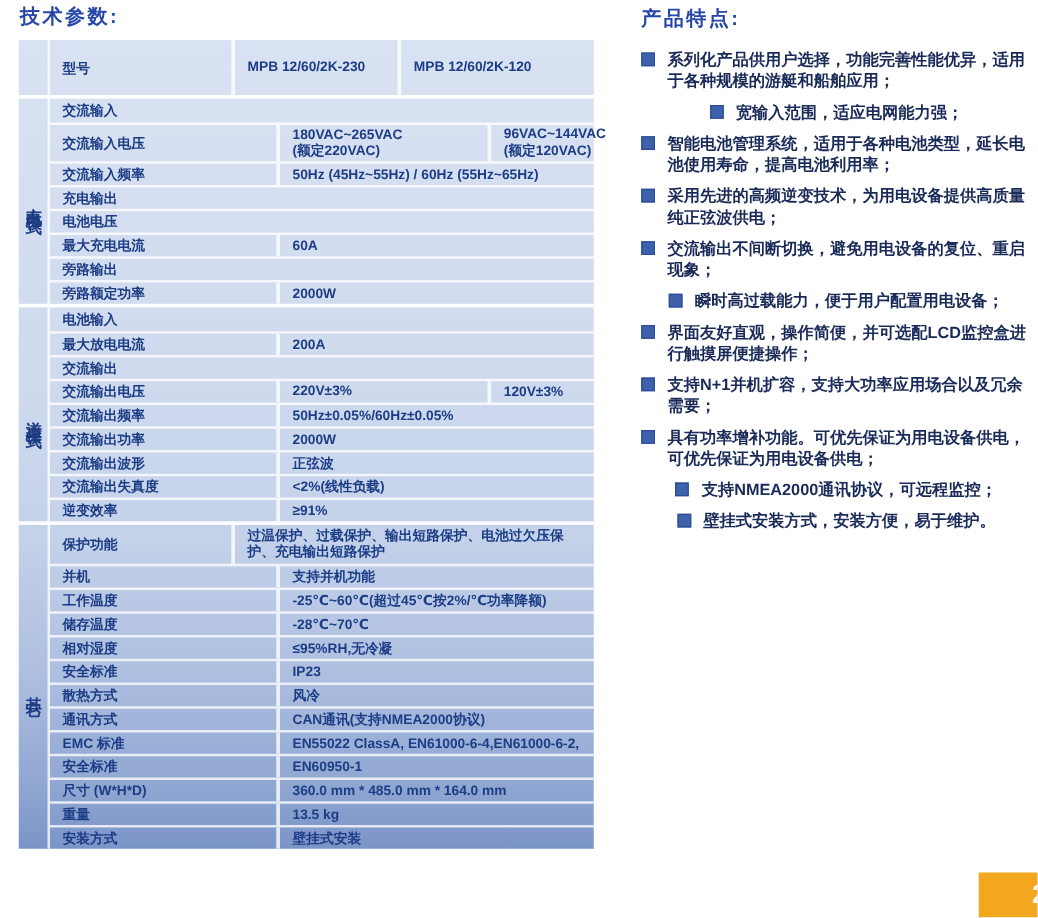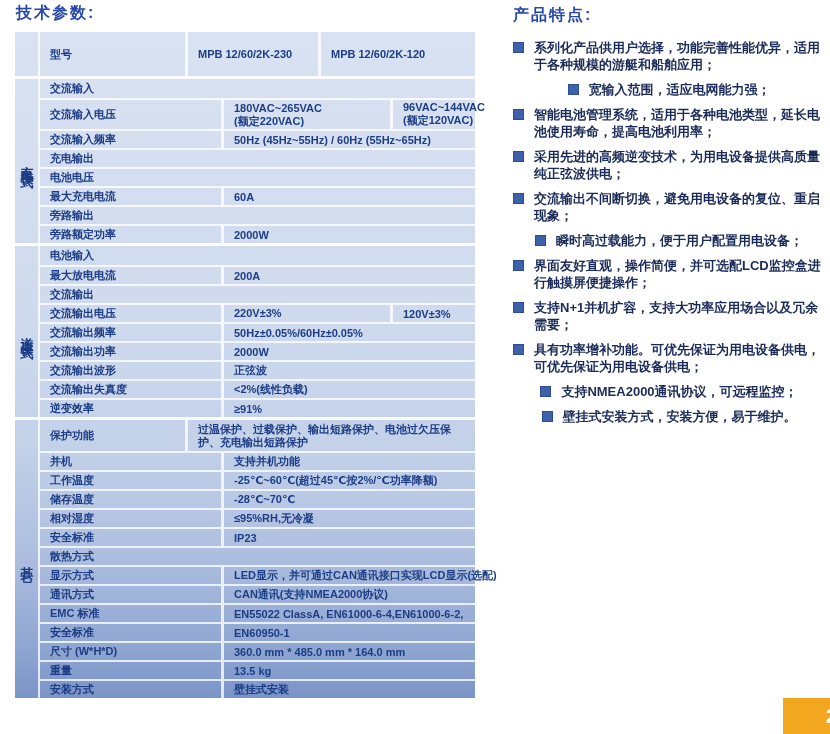--- a/index.html
+++ b/index.html
@@ -179,24 +179,21 @@
           <div class="t-row">
             <div class="t-label">相对湿度</div>
             <div class="t-v t-vfull nowrap">≤95%RH,无冷凝</div>
           </div>
           <div class="t-row">
             <div class="t-label">安全标准</div>
             <div class="t-v t-vfull nowrap">IP23</div>
           </div>
           <div class="t-row">
             <div class="t-label">散热方式</div>
-          </div>
-          <div class="t-row">
-            <div class="t-label">显示方式</div>
-            <div class="t-v t-vfull nowrap">LED显示，并可通过CAN通讯接口实现LCD显示(选配)</div>
+            <div class="t-v t-vfull nowrap">风冷</div>
           </div>
           <div class="t-row">
             <div class="t-label">通讯方式</div>
             <div class="t-v t-vfull nowrap">CAN通讯(支持NMEA2000协议)</div>
           </div>
           <div class="t-row">
             <div class="t-label">EMC 标准</div>
             <div class="t-v t-vfull nowrap">EN55022 ClassA, EN61000-6-4,EN61000-6-2,</div>
           </div>
           <div class="t-row">

